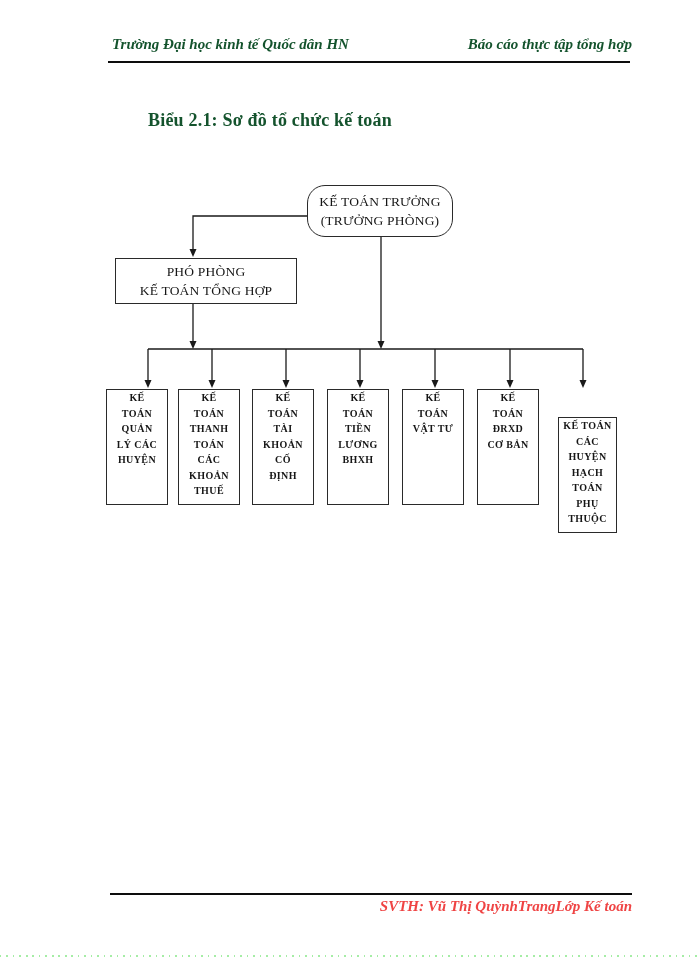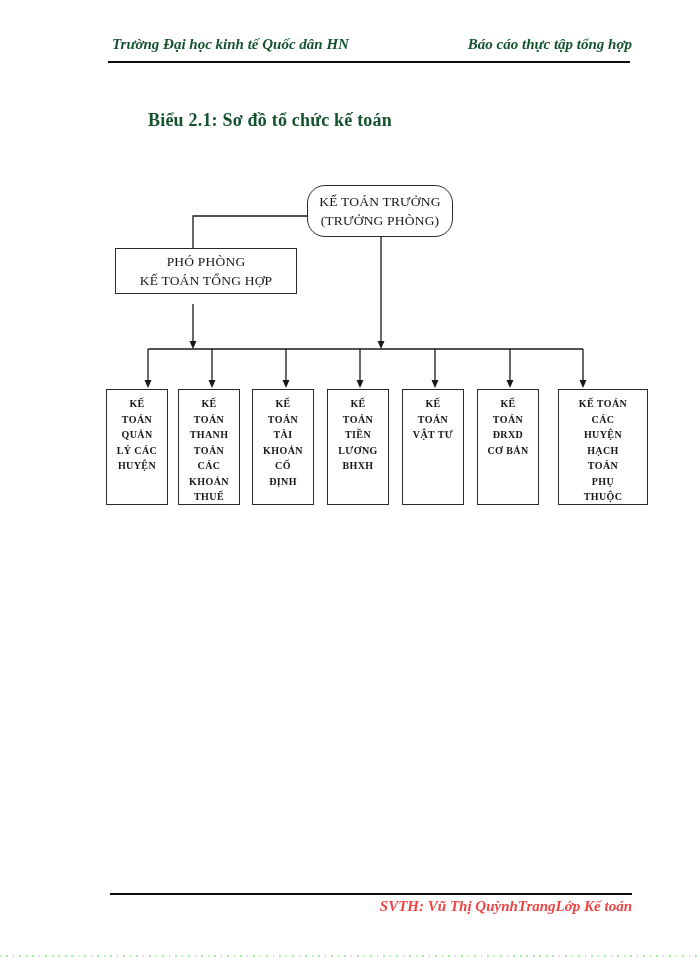--- a/index.html
+++ b/index.html
@@ -60,38 +60,37 @@
     text-align: center;
     white-space: pre-line;
     color: #161616;
   }
   .node-root {
     left: 307px; top: 185px; width: 146px; height: 52px;
     display: flex; align-items: center; justify-content: center;
     font-size: 13.5px; line-height: 19px; letter-spacing: 0.2px; border-radius: 18px;
   }
   .node-deputy {
-    left: 115px; top: 248px; width: 182px; height: 46px;
+    left: 115px; top: 258px; width: 182px; height: 46px;
     display: flex; align-items: center; justify-content: center;
     font-size: 13.5px; line-height: 19px; letter-spacing: 0.2px;
   }
   .node-unit {
     top: 389px; height: 116px;
     border-width: 1.3px;
     font-size: 10px; font-weight: bold; line-height: 15.5px;
     letter-spacing: 0.4px;
-    padding-top: 6px;
   }
   .u1 { left: 106px; width: 62px; }
   .u2 { left: 178px; width: 62px; }
   .u3 { left: 252px; width: 62px; }
   .u4 { left: 327px; width: 62px; }
   .u5 { left: 402px; width: 62px; }
   .u6 { left: 477px; width: 62px; }
-  .u7 { left: 558px; width: 90px; }
+  .u7 { left: 558px; width: 59px; margin-top: 28px; }
 </style>
 </head>
 <body>
 
 <div class="page">
 
   <div class="header-row">
     <span>Trường Đại học kinh tế Quốc dân HN</span>
     <span>Báo cáo thực tập tổng hợp</span>
   </div>

